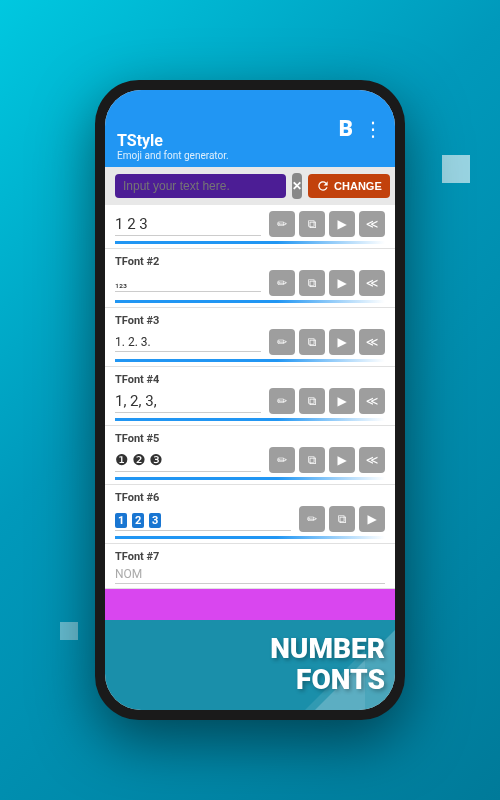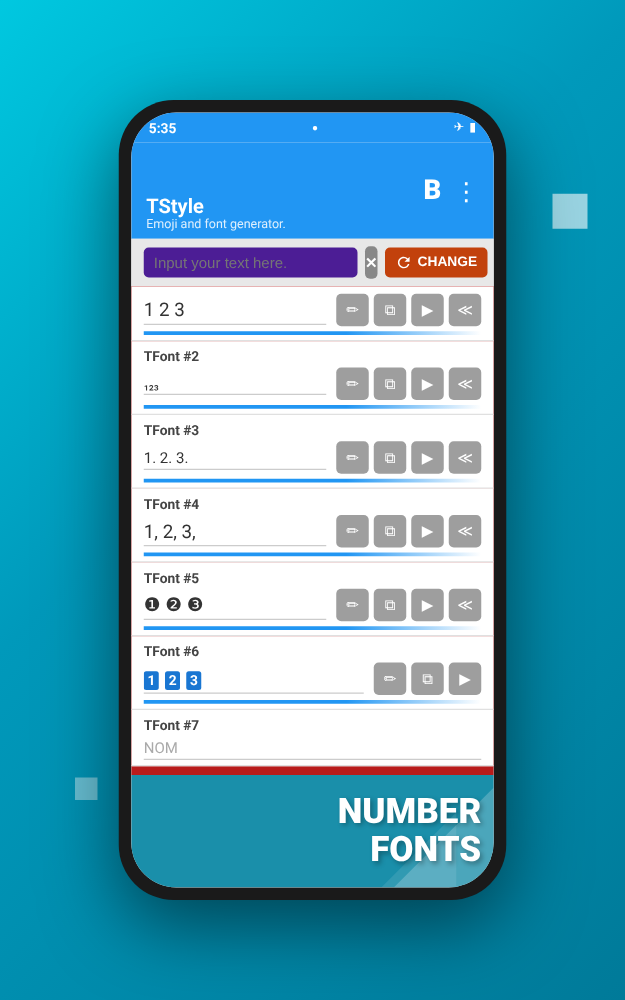--- a/index.html
+++ b/index.html
@@ -138,21 +138,21 @@
     }
     .refresh-icon-svg {
       width: 14px;
       height: 14px;
     }
 
     
     .font-list {
       flex: 1;
       overflow-y: auto;
-      background: #b91c1c;
+      background: #d946ef;
       scrollbar-width: none;
     }
     .font-list::-webkit-scrollbar { display: none; }
 
     .font-item {
       background: white;
       margin: 0;
       border-bottom: 1px solid #e0e0e0;
       padding: 6px 10px 4px 10px;
     }
@@ -291,28 +291,20 @@
   </style>
 </head>
 <body>
 
 <div class="white-sq1"></div>
 <div class="white-sq2"></div>
 
 <div class="phone-outer">
   <div class="phone-inner">
 
-    <div class="status-bar">
-      <span class="status-time">5:35</span>
-      <span style="color:white;font-size:8px;">●</span>
-      <div class="status-icons">
-        <span>✈</span>
-        <span>▮</span>
-      </div>
-    </div>
 
     <div class="app-bar">
       <div class="app-bar-title">
         <span class="title">TStyle</span>
         <span class="subtitle">Emoji and font generator.</span>
       </div>
       <div class="app-bar-actions">
         <span class="bold-b">B</span>
         <span style="font-size:20px;color:white;">⋮</span>
       </div>

